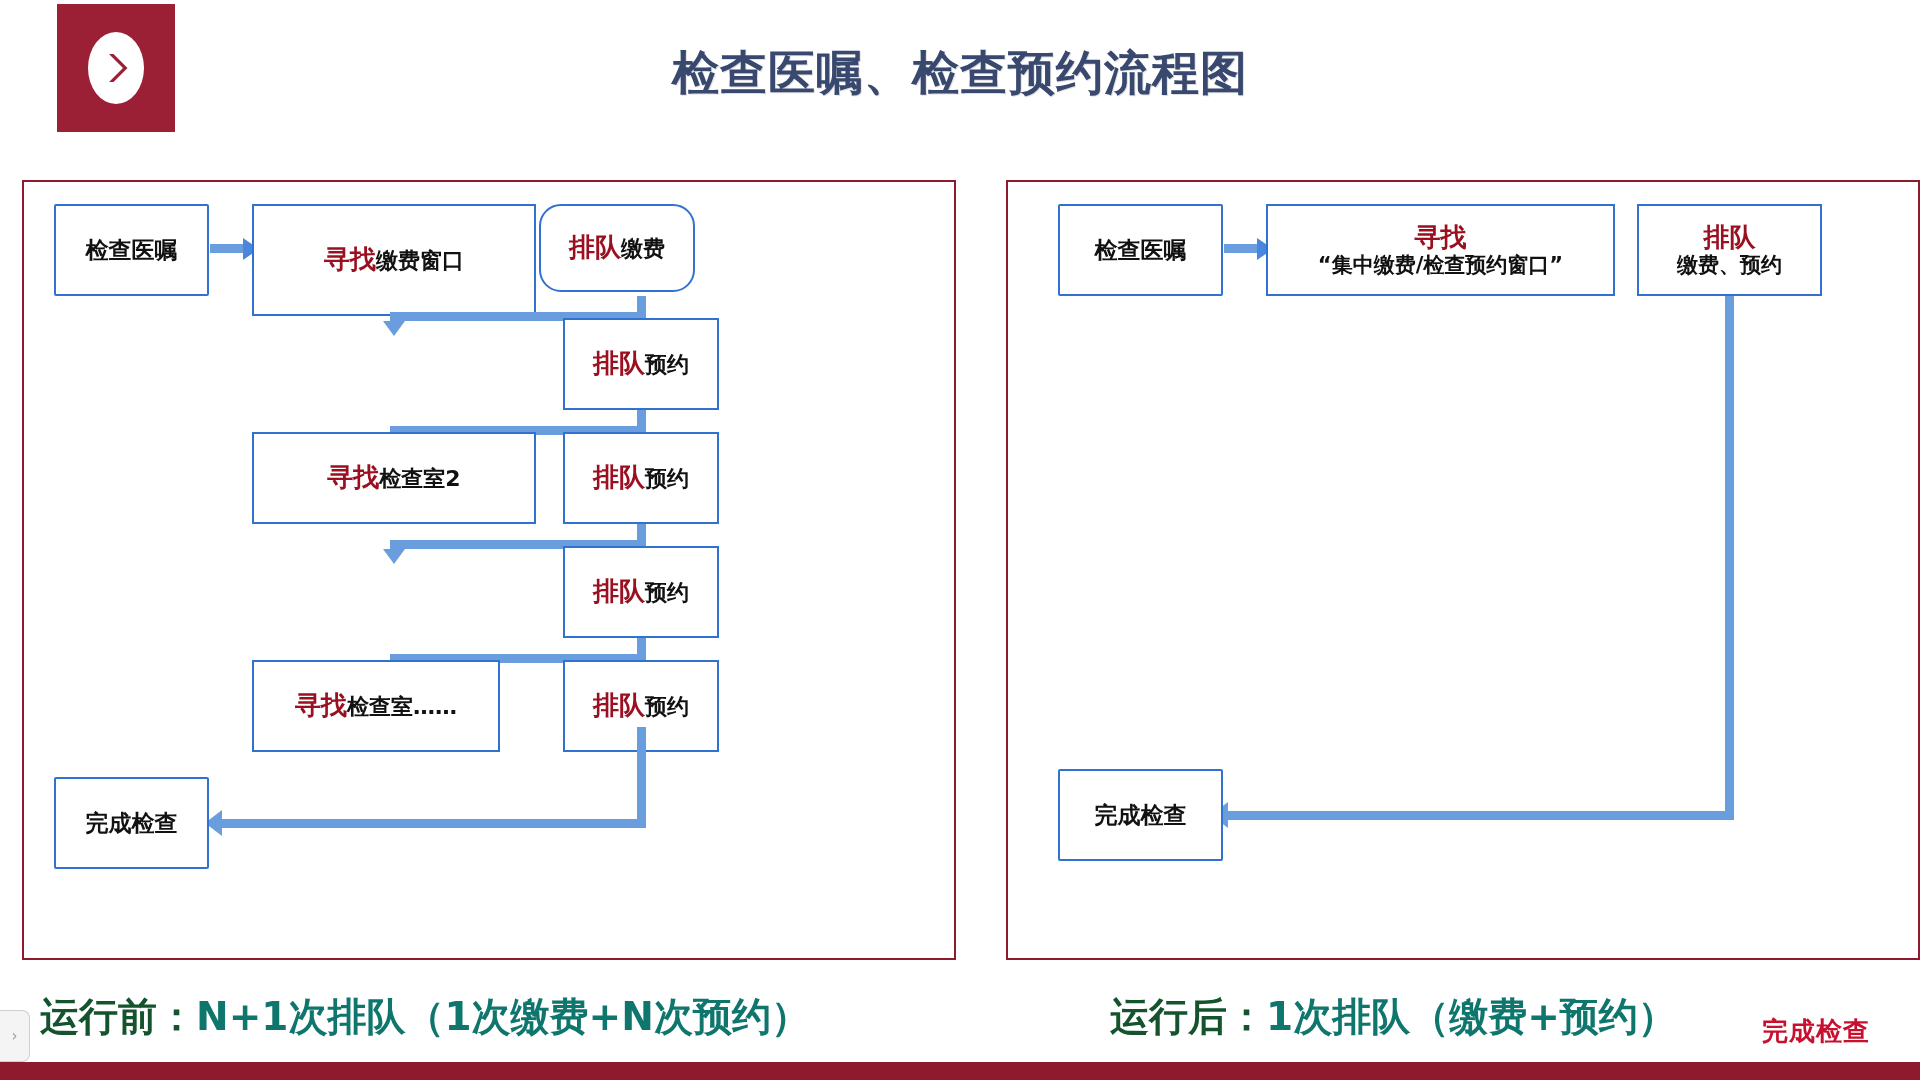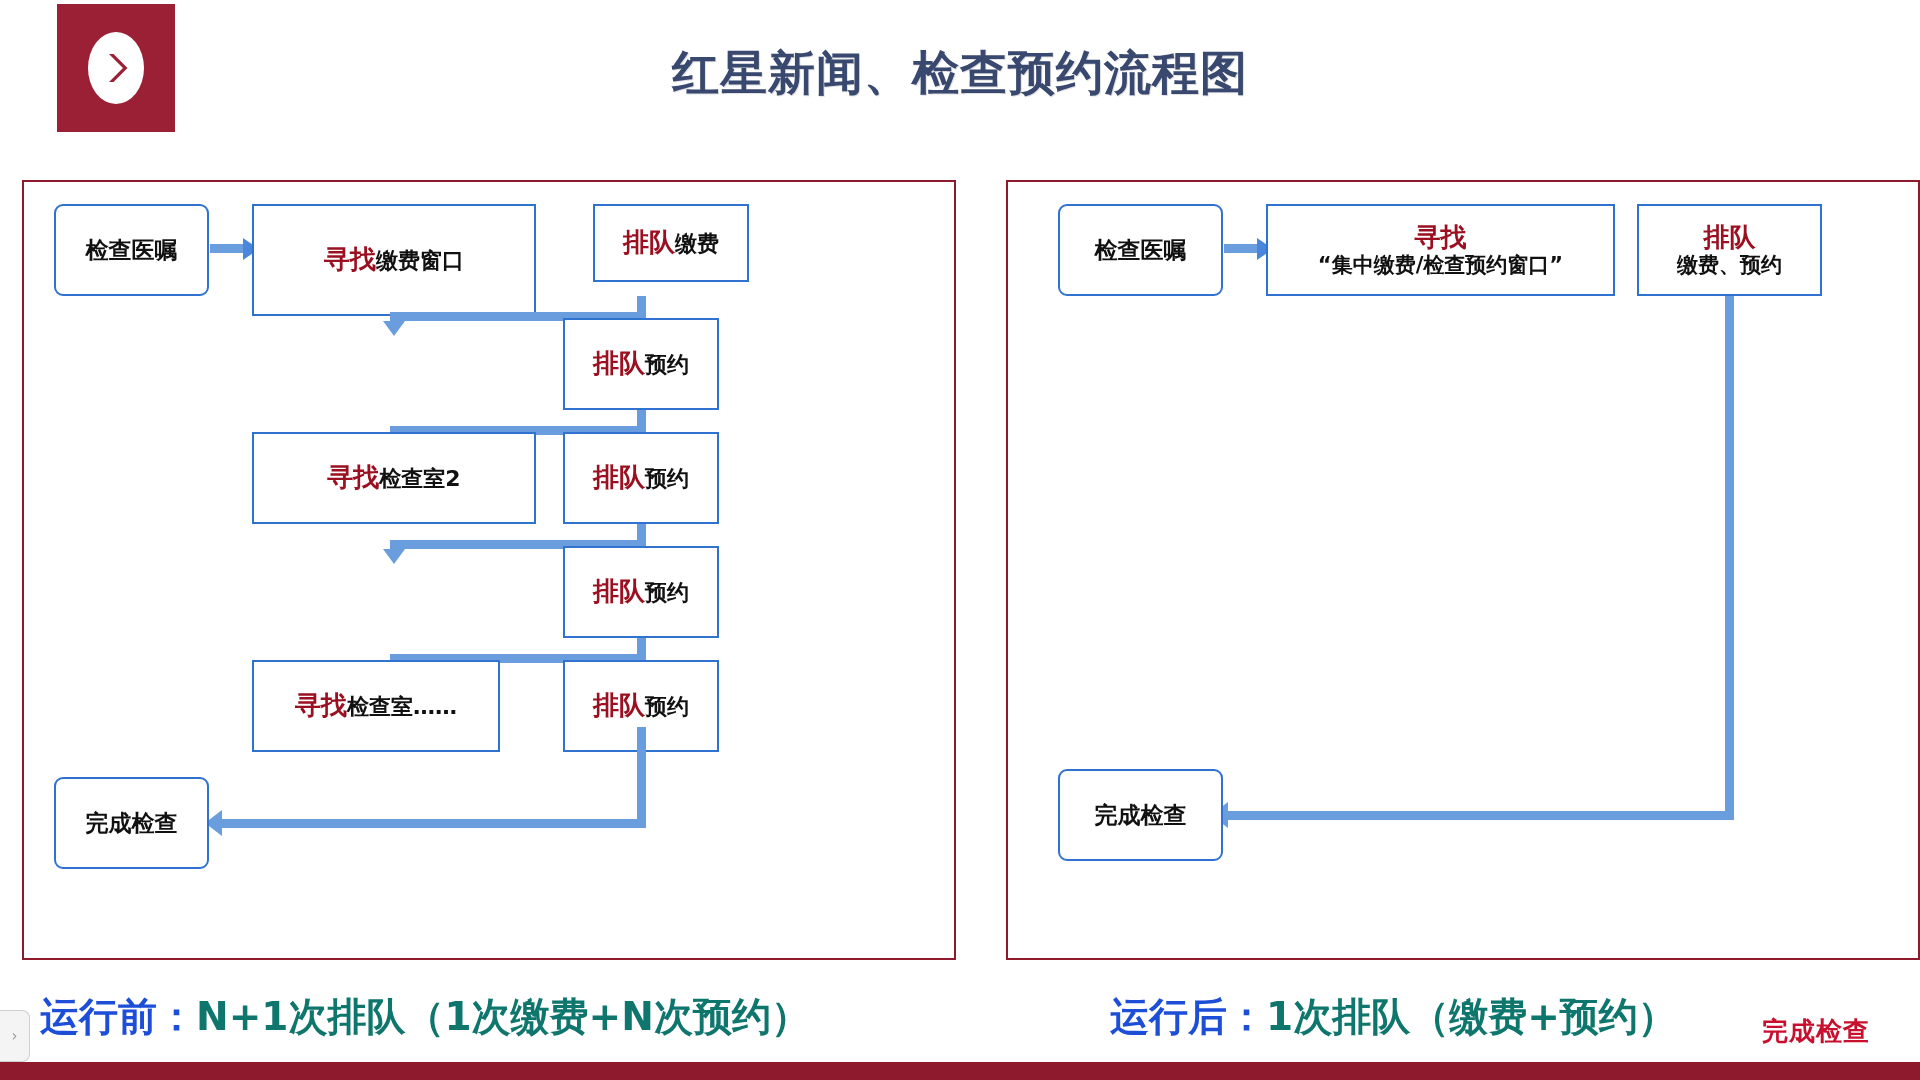--- a/index.html
+++ b/index.html
@@ -43,21 +43,21 @@
 
   
   .node{
     position:absolute;
     border:2px solid #2f72cf;
     background:#ffffff;
     display:flex; align-items:center; justify-content:center;
     text-align:center;
     line-height:1.15;
   }
-  .node.round{ border-radius:9px; }
+  .node.round{ border-radius:2px; }
 
   .t-red{ color:#9b1020; font-weight:bold; }
   .t-blk{ color:#111111; font-weight:bold; }
 
   
   .sz-big  { font-size:26px; }
   .sz-sm   { font-size:22px; }
   .sz-start{ font-size:23px; }
 
   
@@ -79,21 +79,21 @@
     border-top:11px solid transparent;
     border-bottom:11px solid transparent;
     border-left:16px solid #4a86dc;
   }
 
   
   .caption{
     position:absolute; top:990px;
     font-size:39px; font-weight:bold; white-space:nowrap;
   }
-  .cap-dark{ color:#1d4ed8; }
+  .cap-dark{ color:#14532d; }
   .cap-red { color:#0f766e; }
   #caption-left { left:40px; }
   #caption-right{ left:1110px; }
 
   
   .bottom-bar{
     position:absolute; left:0; top:1062px; width:1920px; height:18px;
     background:#8e1b2d;
   }
   .scroll-tab{
@@ -115,35 +115,35 @@
 <body>
 
 <div class="logo-badge">
   <div class="ring">
     <svg width="26" height="34" viewBox="0 0 26 34" aria-hidden="true">
       <path d="M6 3 L20 17 L6 31 L10.5 31 L24.5 17 L10.5 3 Z" fill="#9b1f35"></path>
     </svg>
   </div>
 </div>
 
-<div class="page-title">红星新闻、检查预约流程图</div>
+<div class="page-title">检查医嘱、检查预约流程图</div>
 
 <div class="panel" id="panel-left">
 
   <div class="node round" style="left:30px; top:22px; width:155px; height:92px;">
     <span class="t-blk sz-start">检查医嘱</span>
   </div>
 
   <div class="conn" style="left:186px; top:62px; width:34px; height:9px;"></div>
   <div class="arrow-right-sm" style="left:219px; top:56px;"></div>
 
   <div class="node" style="left:228px; top:22px; width:284px; height:112px;">
     <span><span class="t-red sz-big">寻找</span><span class="t-blk sz-sm">缴费窗口</span></span>
   </div>
-  <div class="node" style="left:569px; top:22px; width:156px; height:78px;">
+  <div class="node" style="left:515px; top:22px; width:156px; height:88px;border-radius:22px;">
     <span><span class="t-red sz-big">排队</span><span class="t-blk sz-sm">缴费</span></span>
   </div>
 
   <div class="conn" style="left:613px; top:114px; width:9px; height:24px;"></div>
   <div class="conn" style="left:366px; top:130px; width:256px; height:9px;"></div>
   <div class="conn" style="left:366px; top:130px; width:9px; height:9px;"></div>
   <div class="arrow-down" style="left:359px; top:139px;"></div>
 
   <div class="node" style="left:539px; top:136px; width:156px; height:92px;">
     <span><span class="t-red sz-big">排队</span><span class="t-blk sz-sm">预约</span></span>

